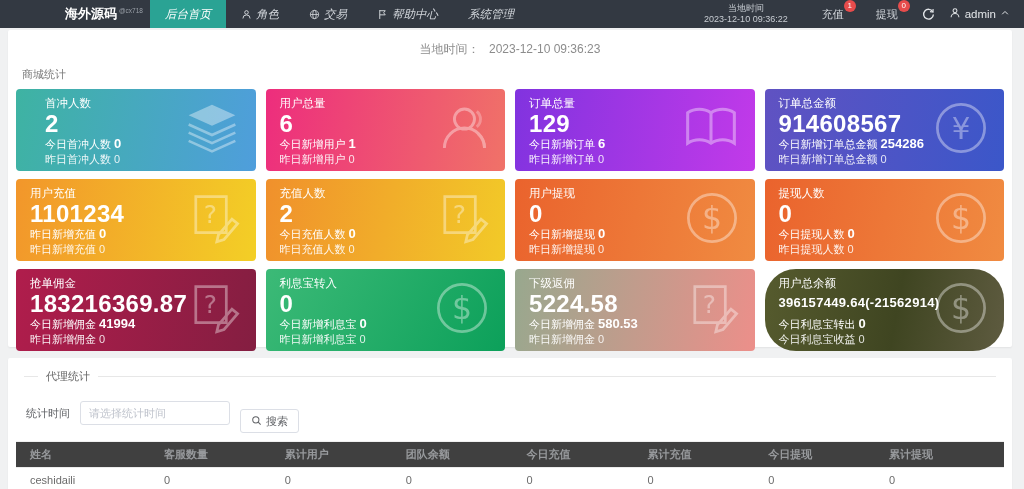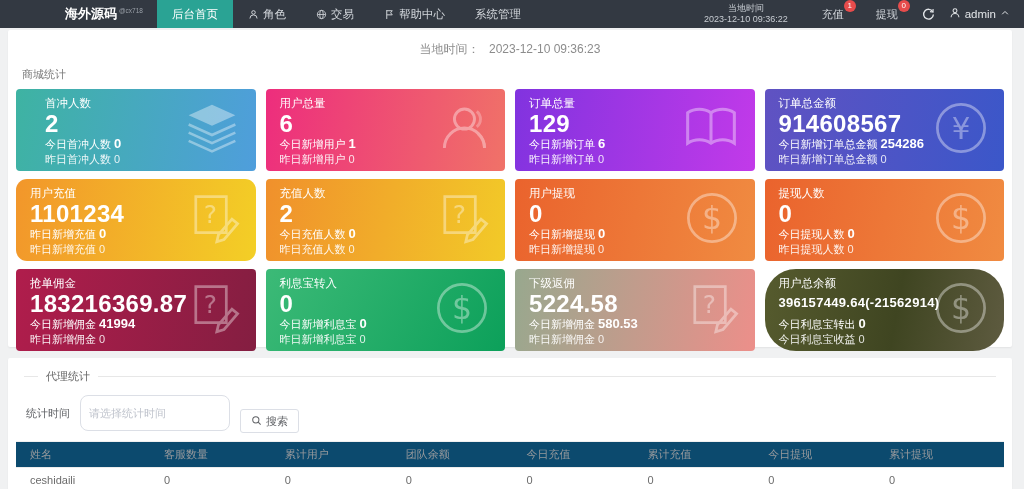--- a/index.html
+++ b/index.html
@@ -1,26 +1,26 @@
 <!DOCTYPE html>
 <html><head>
 <meta charset="utf-8">
 <style>
   * { margin:0; padding:0; box-sizing:border-box; }
   html,body { width:1024px; height:489px; overflow:hidden; background:#f0f1f2;
               font-family:"Liberation Sans","DejaVu Sans",sans-serif; }
 
   
   .navbar { height:28px; background:#333942; display:flex; align-items:stretch; color:#dfe3e6; }
-  .nav-logo { display:flex; align-items:center; padding-left:65px; padding-right:14px;
+  .nav-logo { display:flex; align-items:center; padding-left:65px; padding-right:7px;
               font-size:13px; font-weight:bold; color:#fff; white-space:nowrap; }
   .nav-logo sup { font-size:6.5px; font-weight:normal; color:#9aa0a8; margin-left:2px; position:relative; top:-4px; }
   .nav-menu { display:flex; align-items:stretch; }
   .nav-item { display:flex; align-items:center; gap:4px; padding:0 15px; font-size:11.5px;
-              color:#d3d7dc; cursor:pointer; }
+              color:#d3d7dc; cursor:pointer;font-style:italic; }
   .nav-item.active { background:#2aa394; color:#fff; }
   .nav-item svg { display:block; }
   .nav-right { margin-left:auto; display:flex; align-items:center; padding-right:14px; }
   .nav-time { text-align:center; font-size:9px; line-height:1.25; color:#c8cdd3; margin-right:18px; }
   .nav-pill { position:relative; font-size:11px; color:#d3d7dc; margin:0 16px; cursor:pointer; }
   .nav-badge { position:absolute; top:-7px; right:-12px; background:#e74c4c; color:#fff;
                font-size:8px; min-width:12px; height:12px; line-height:12px; border-radius:7px;
                text-align:center; padding:0 2px; }
   .nav-refresh { margin:0 14px 0 8px; cursor:pointer; display:flex; align-items:center; }
   .nav-user { display:flex; align-items:center; gap:4px; font-size:11.5px; color:#e2e5e8; cursor:pointer; }
@@ -46,32 +46,32 @@
   .c-line .nv { margin-left:3px; opacity:.92; }
   .c-line.sub { opacity:.92; }
   .c-icon { position:absolute; right:16px; top:50%; transform:translateY(-50%); opacity:.38; }
 
   
   .divider { position:relative; border-top:1px solid #e7e7e7; margin:8px 8px 0; }
   .divider .legend { position:absolute; top:-8px; left:14px; background:#fff; padding:0 8px;
                      font-size:11px; color:#666; }
   .agent-form { display:flex; align-items:center; gap:10px; margin:16px 0 0 10px; }
   .agent-label { font-size:11px; color:#606266; }
-  .agent-input { width:150px; height:36px; border:1px solid #dcdfe6; border-radius:8px;
+  .agent-input { width:150px; height:24px; border:1px solid #dcdfe6; border-radius:3px;
                  font-size:11px; padding:0 8px; color:#606266; outline:none;
                  font-family:"Liberation Sans","DejaVu Sans",sans-serif; }
   .agent-input::placeholder { color:#bfc3cc; }
   .search-btn { height:24px; display:inline-flex; align-items:center; gap:4px; padding:0 10px;
                 background:#fff; border:1px solid #dcdfe6; border-radius:3px; font-size:11px;
                 color:#606266; cursor:pointer;
                 font-family:"Liberation Sans","DejaVu Sans",sans-serif;margin-top:16px; }
 
   
   table { width:100%; border-collapse:collapse; margin-top:8px; table-layout:fixed; }
-  thead th { background:#0c4a6e; font-size:11px; font-weight:normal; color:#97999c;
+  thead th { background:#404040; font-size:11px; font-weight:bold; color:#97999c;
              text-align:left; padding:5px 6px; border-bottom:1px solid #ececec; border-top:1px solid #f0f0f0; }
   tbody td { font-size:11px; color:#6b6b6b; padding:6px 6px; border-bottom:1px solid #efefef; background:#fff; }
   th:first-child, td:first-child { padding-left:14px; }
 </style>
 </head>
 <body>
 
 <div class="navbar">
   <div class="nav-logo">
     <span>海外源码</span>
@@ -207,21 +207,21 @@
       <div class="c-line"><span>今日新增订单总金额</span><b>254286</b></div>
       <div class="c-line sub"><span>昨日新增订单总金额</span><span class="nv">0</span></div>
       <span class="c-icon">
         <svg width="54" height="54" viewBox="0 0 24 24" fill="none" stroke="#fff" stroke-width="1.2">
           <circle cx="12" cy="12" r="10.5"></circle>
           <text x="12" y="17" text-anchor="middle" font-size="13" fill="#fff" stroke="none" font-family="DejaVu Sans">¥</text>
         </svg>
       </span>
     </div>
 
-    <div class="card" style="background: linear-gradient(100deg, rgb(242, 150, 43), rgb(243, 207, 38)); border-radius: 11px;">
+    <div class="card" style="background: linear-gradient(100deg, rgb(242, 150, 43), rgb(243, 207, 38));">
       <div class="c-title">用户充值</div>
       <div class="c-value">1101234</div>
       <div class="c-line"><span>昨日新增充值</span><b>0</b></div>
       <div class="c-line sub"><span>昨日新增充值</span><span class="nv">0</span></div>
       <span class="c-icon">
         <svg width="50" height="52" viewBox="0 0 22 23" fill="none" stroke="#fff" stroke-width="1.2">
           <path d="M2.5 2 H16 V18 H2.5 Z"></path>
           <text x="9" y="13.5" text-anchor="middle" font-size="11" fill="#fff" stroke="none" font-family="DejaVu Sans">?</text>
           <path d="M12.5 19 l6-7 2.5 2 -6 7 -3.2 1z"></path>
         </svg>

